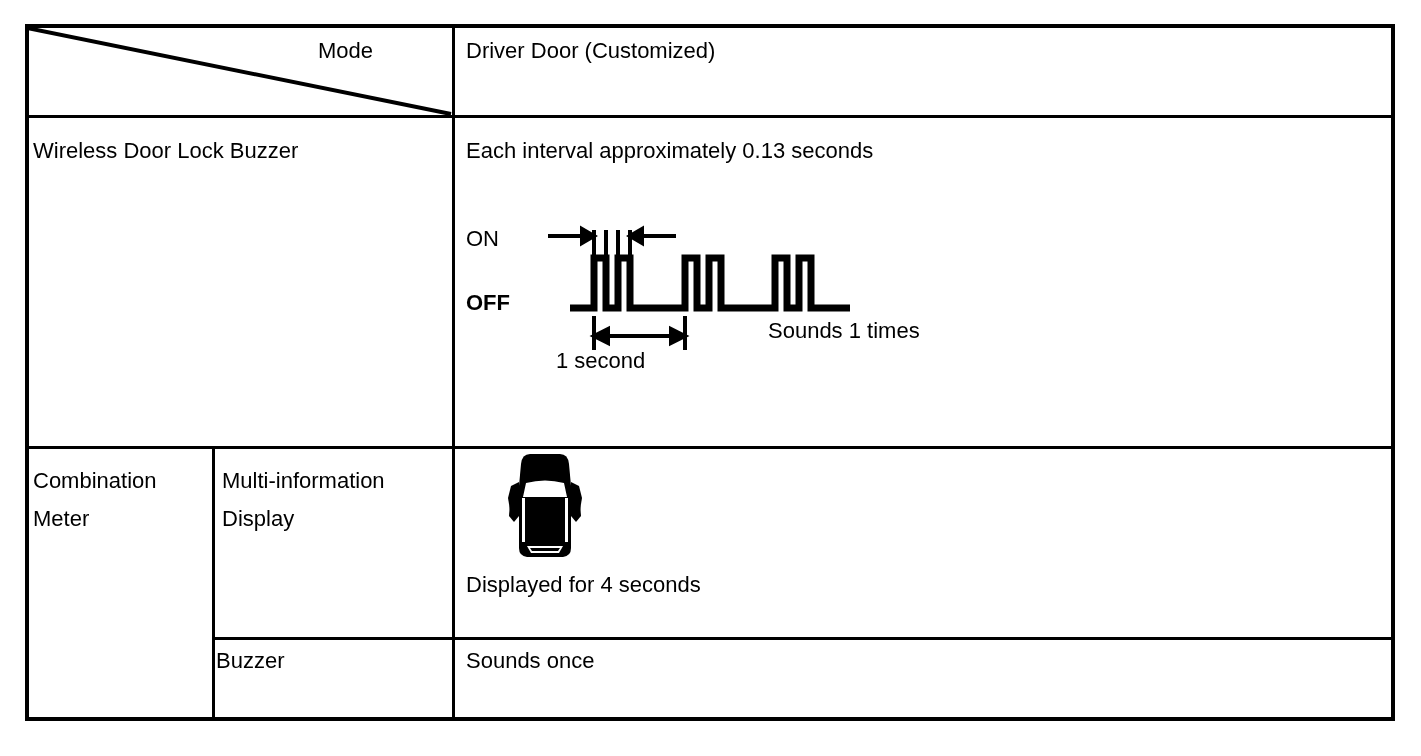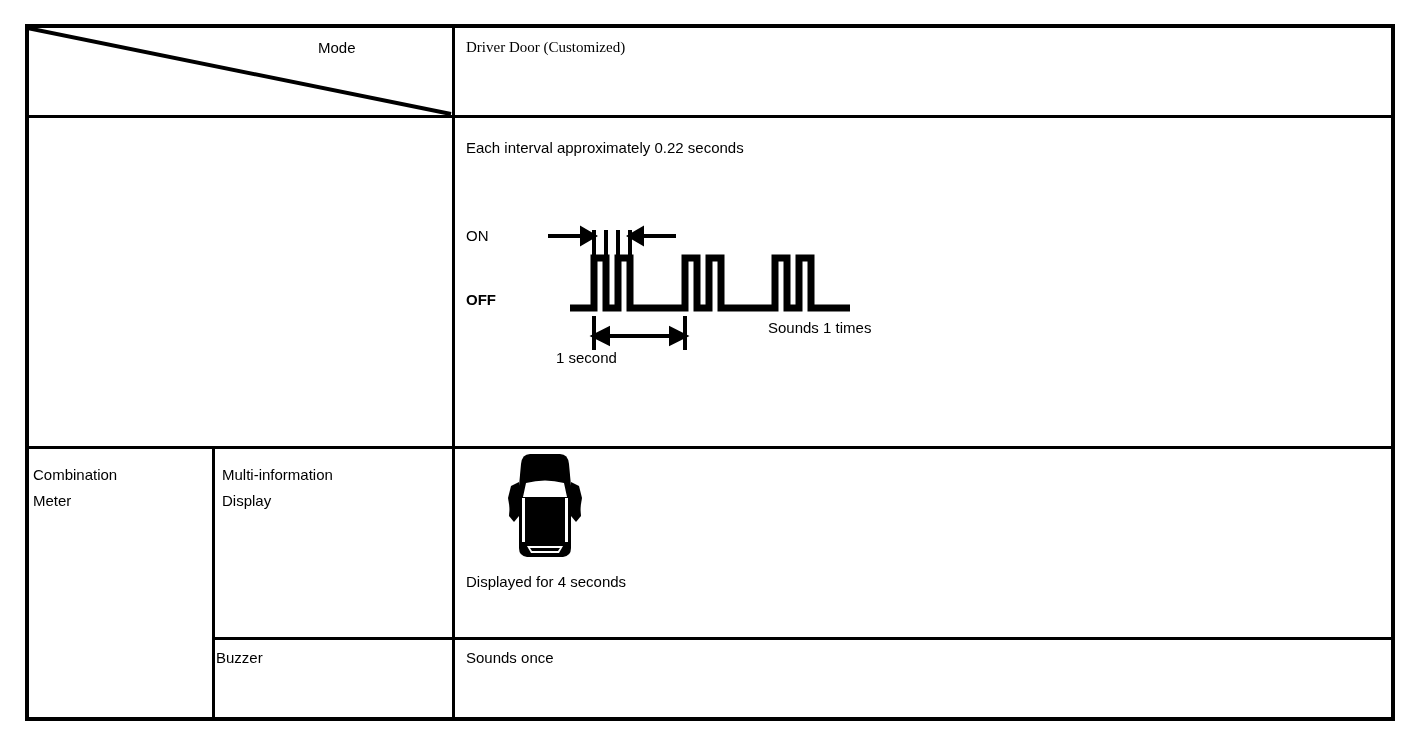--- a/index.html
+++ b/index.html
@@ -68,26 +68,26 @@
     top: 26px;
     width: 425px;
     height: 90px;
     overflow: hidden;
   }
   .corner-diagonal svg { display: block; }
 
   
   .cell-text {
     position: absolute;
-    font-size: 15px;
+    font-size: 22px;
     line-height: 1.0;
     white-space: pre;
   }
   .mode-label   { left: 318px; top: 40px; }
-  .header-value { left: 466px; top: 40px; font-family: Liberation Serif, serif; }
+  .header-value { left: 466px; top: 40px; }
   .row-label-1  { left: 33px;  top: 140px; }
   .interval-txt { left: 466px; top: 140px; }
   .onoff-on     { left: 466px; top: 228px; }
   .onoff-off    { left: 466px; top: 292px; font-weight: bold; }
   .one-second   { left: 556px; top: 350px; text-align: right; }
   .sounds-3     { left: 768px; top: 320px; }
   .combo-meter  { left: 33px;  top: 462px; line-height: 1.72; }
   .multi-info   { left: 222px; top: 462px; line-height: 1.72; }
   .displayed-4  { left: 466px; top: 566px; margin-top: 8px; }
   .buzzer-lbl   { left: 216px; top: 650px; }
@@ -127,21 +127,22 @@
 
   <div class="corner-diagonal">
     <svg width="425" height="90" viewBox="0 0 425 90">
       <line x1="0" y1="2" x2="424" y2="88" stroke="#000" stroke-width="4"></line>
     </svg>
   </div>
 
   <div class="cell-text mode-label">Mode</div>
   <div class="cell-text header-value">Driver Door (Customized)</div>
 
-  <div class="cell-text interval-txt">Each interval approximately 0.22 seconds</div>
+  <div class="cell-text row-label-1">Wireless Door Lock Buzzer</div>
+  <div class="cell-text interval-txt">Each interval approximately 0.13 seconds</div>
   <div class="cell-text onoff-on">ON</div>
   <div class="cell-text onoff-off">OFF</div>
   <div class="cell-text one-second">1 second</div>
   <div class="cell-text sounds-3">Sounds 1 times</div>
 
   <div class="waveform">
     <svg width="380" height="160" viewBox="0 0 380 160">
       <g stroke="#000" fill="none" stroke-width="7" stroke-linecap="butt">
 
         <path d="M 30 90

